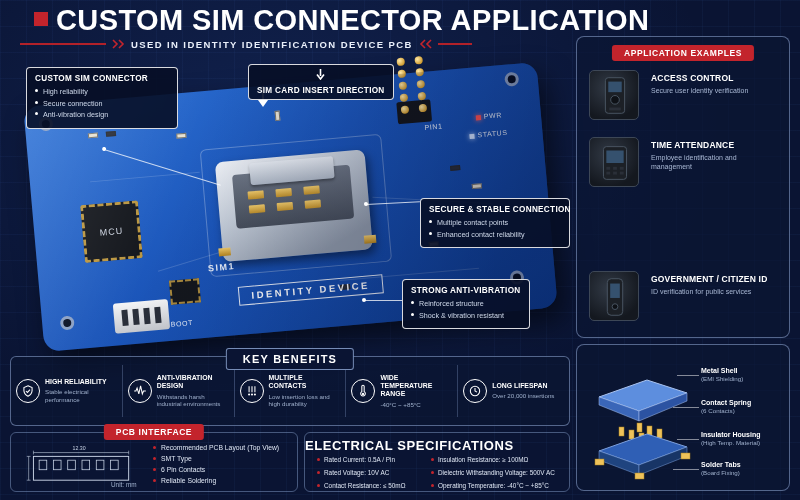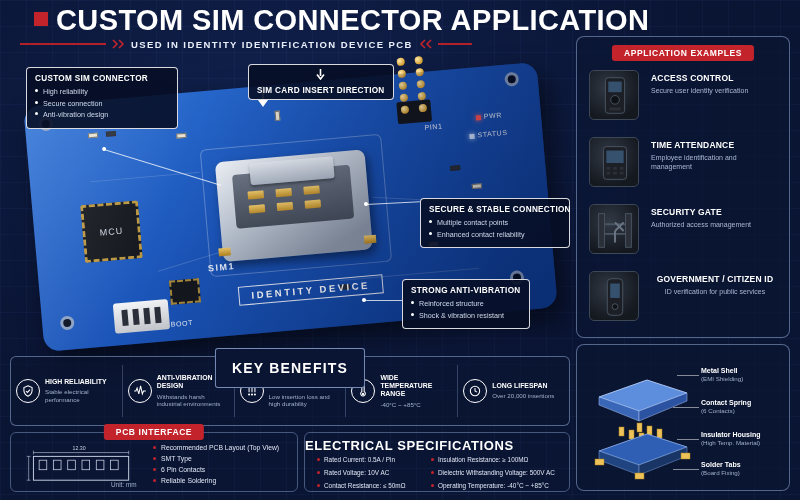--- a/index.html
+++ b/index.html
@@ -98,21 +98,21 @@
   .structure-title { position:absolute; top:7px; width:100%; text-align:center; color:#fff; font-size:8px; font-weight:bold; letter-spacing:0.3px; }
   .part-label { position:absolute; left:124px; width:86px; }
   .part-name { color:#ffffff; font-size:7px; font-weight:bold; white-space:nowrap; }
   .part-detail { color:#9fb0cc; font-size:6.2px; margin-top:1px; white-space:nowrap; }
   .part-lead { position:absolute; height:1px; background:rgba(255,255,255,0.5); }
 
   
   .benefits { position:absolute; left:10px; top:356px; width:560px; height:70px; border:1px solid rgba(145,170,215,0.55);
     border-radius:6px; background:rgba(11,21,50,0.55); display:flex; align-items:center; }
   .benefits-tab { position:absolute; top:-9px; left:50%; transform:translateX(-50%); background:#0a1433;
-    border:1px solid rgba(145,170,215,0.8); border-radius:3px; padding:11px 16px; color:#fff; font-size:14px; font-weight:bold; letter-spacing:1.2px; white-space:nowrap; }
+    border:1px solid rgba(145,170,215,0.8); border-radius:3px; padding:4px 16px; color:#fff; font-size:11px; font-weight:bold; letter-spacing:1.2px; white-space:nowrap; }
   .benefit { flex:1; height:52px; display:flex; align-items:center; padding:0 5px; }
   .benefit + .benefit { border-left:1px solid rgba(145,170,215,0.3); }
   .b-icon { flex:0 0 24px; width:24px; height:24px; border:1.3px solid #ffffff; border-radius:50%;
     display:flex; align-items:center; justify-content:center; margin-right:5px; }
   .b-title { color:#ffffff; font-size:6.9px; font-weight:bold; line-height:1.2; }
   .b-desc { color:#9fb0cc; font-size:6.2px; line-height:1.25; margin-top:2px; }
 
   
   .pcb-int { position:absolute; left:10px; top:432px; width:288px; height:60px; border:1px solid rgba(145,170,215,0.45); border-radius:6px; }
   .pcb-pill { top:-9px; }
@@ -293,36 +293,22 @@
               <rect x="31" y="35" width="4" height="3"></rect>
             </g>
           </svg>
       </div>
       <div class="app-text">
         <div class="app-title">TIME ATTENDANCE</div>
         <div class="app-desc">Employee identification and management</div>
       </div>
     </div>
 
-    <div class="app-item" style="top:162px;">
-      <div class="app-thumb">
-        <svg width="50" height="50" viewBox="0 0 52 52">
-            <rect x="9" y="9" width="6" height="35" fill="#2a2f38" stroke="#4a5563"></rect>
-            <rect x="37" y="9" width="6" height="35" fill="#2a2f38" stroke="#4a5563"></rect>
-            <path d="M15 20h22M15 30h22" stroke="#4a5563" stroke-width="2"></path>
-            <path d="M26 18l9 9M26 27l9-9M26 27v12" stroke="#6b7685" stroke-width="2"></path>
-          </svg>
-      </div>
-      <div class="app-text">
-        <div class="app-title">SECURITY GATE</div>
-        <div class="app-desc">Authorized access management</div>
-      </div>
-    </div>
-
-    <div class="app-item" style="top:229px;text-align:center;">
+
+    <div class="app-item" style="top:229px;">
       <div class="app-thumb">
         <svg width="50" height="50" viewBox="0 0 52 52">
             <rect x="18" y="7" width="16" height="38" rx="4" fill="#1c2026" stroke="#4a5563"></rect>
             <rect x="21" y="12" width="10" height="15" fill="#35516e"></rect>
             <circle cx="26" cy="36" r="3" fill="#0e1116" stroke="#4a5563"></circle>
           </svg>
       </div>
       <div class="app-text">
         <div class="app-title">GOVERNMENT / CITIZEN ID</div>
         <div class="app-desc">ID verification for public services</div>

